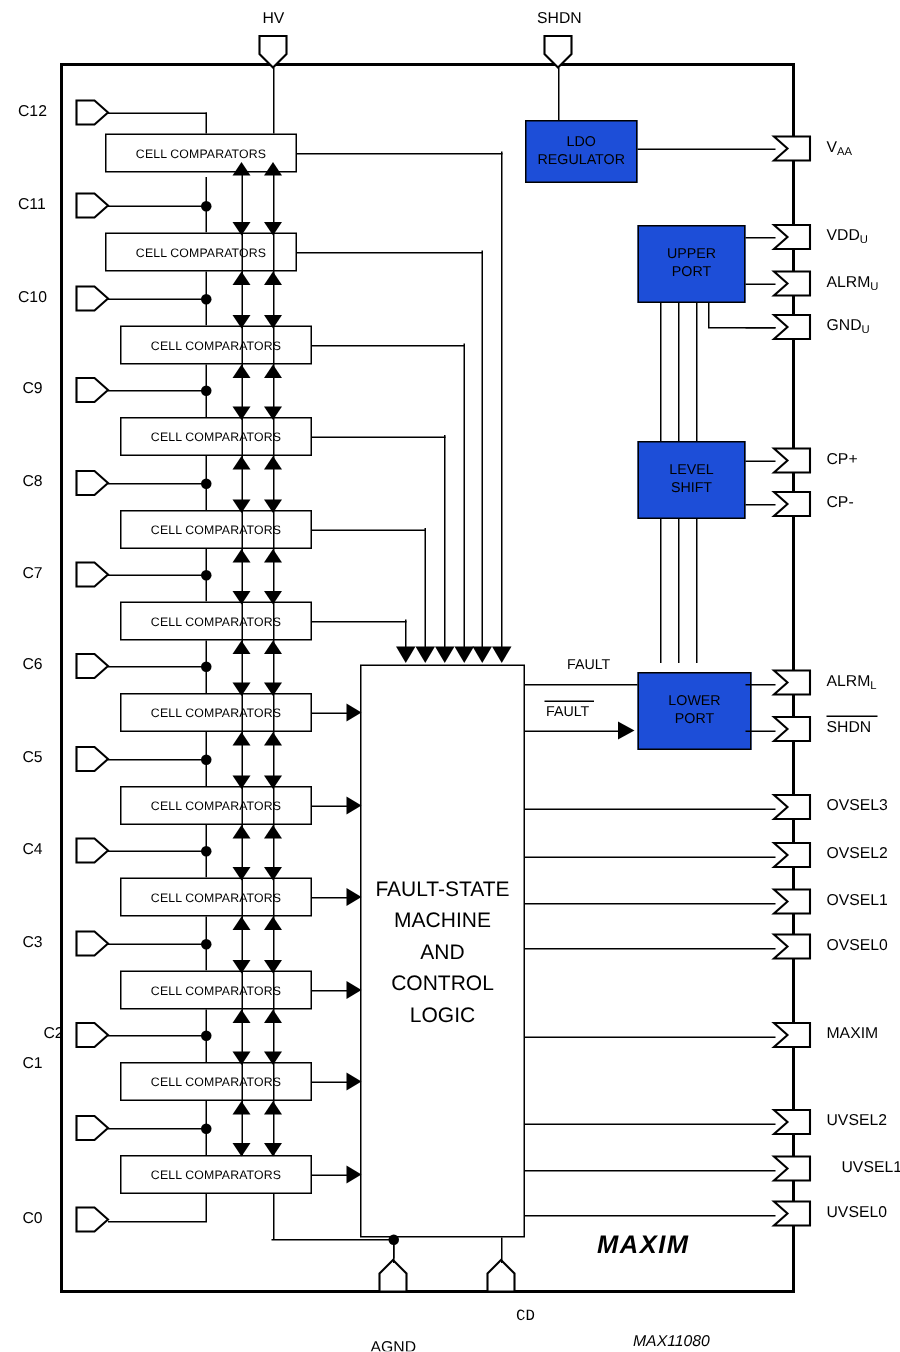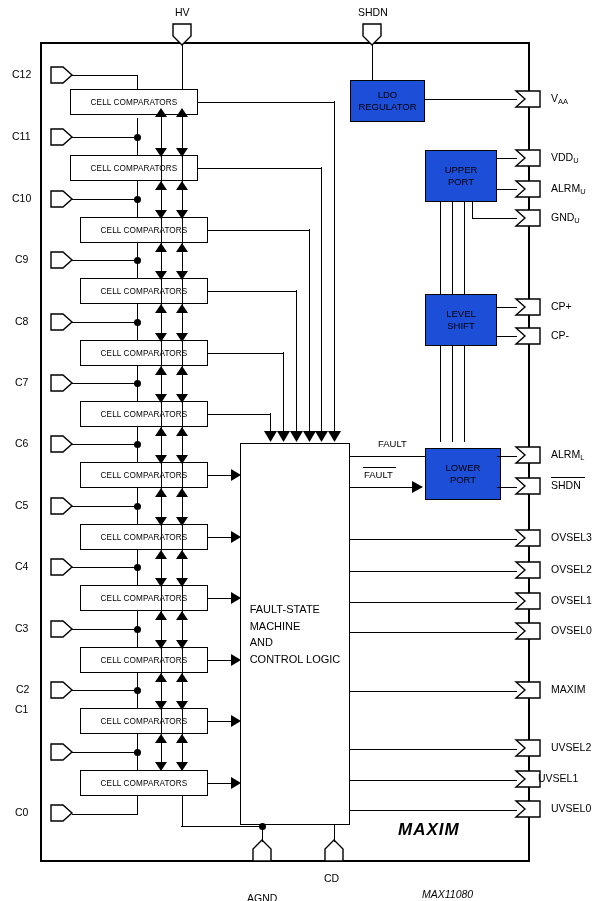--- a/index.html
+++ b/index.html
@@ -4,21 +4,21 @@
 <style>
   html,body{margin:0;padding:0;background:#fff;}
   body{width:600px;height:901px;font-family:"Liberation Sans",sans-serif;}
   #root{position:relative;width:600px;height:901px;overflow:hidden;background:#fff;}
   .chip{position:absolute;border:2.5px solid #000;background:#fff;box-sizing:border-box;}
   .cc{position:absolute;border:1.5px solid #000;background:#fff;box-sizing:border-box;
       display:flex;align-items:center;justify-content:center;font-size:8.2px;letter-spacing:.1px;}
   .blk{position:absolute;border:1.5px solid #000;background:#1d4ed8;box-sizing:border-box;
       display:flex;align-items:center;justify-content:center;text-align:center;font-size:9.5px;line-height:1.25;}
   .fsm{position:absolute;border:1.8px solid #000;background:#fff;box-sizing:border-box;
-      display:flex;align-items:center;justify-content:center;text-align:left;font-size:11px;line-height:1.5;}
+      display:flex;align-items:center;justify-content:center;text-align:center;font-size:14px;line-height:1.5;}
   .ln{position:absolute;background:#000;}
   .h{height:1.4px;}
   .v{width:1.4px;}
   .dot{position:absolute;width:7px;height:7px;border-radius:50%;background:#000;}
   .ptxt{position:absolute;font-size:10.5px;color:#000;white-space:nowrap;text-align:right;}
   .sub{font-size:7.5px;vertical-align:-2px;}
   svg.pin{position:absolute;overflow:visible;}
   .maxim{position:absolute;font-family:"Liberation Sans",sans-serif;font-weight:bold;
       font-style:italic;font-size:17px;letter-spacing:1px;color:#000;}
   .partno{position:absolute;font-style:italic;font-size:10.5px;color:#000;}
@@ -45,21 +45,21 @@
 
   <svg class="pin" style="left:253px;top:840px;width:20px;height:22px;">
     <polygon points="0,9 9,0 18,9 18,21 0,21" fill="#fff" stroke="#000" stroke-width="1.4"></polygon>
   </svg>
   <div class="ptxt" style="left:247px;top:892px;">AGND</div>
   <div class="ln v" style="left:261.5px;top:826px;height:16px;"></div>
 
   <svg class="pin" style="left:325px;top:840px;width:20px;height:22px;">
     <polygon points="0,9 9,0 18,9 18,21 0,21" fill="#fff" stroke="#000" stroke-width="1.4"></polygon>
   </svg>
-  <div class="ptxt" style="left:324px;top:872px;">CD</div>
+  <div class="ptxt" style="left:344px;top:872px;font-family:Liberation Mono, monospace;">CD</div>
   <div class="ln v" style="left:333.5px;top:815px;height:27px;"></div>
 
   <svg class="pin" style="left:51px;top:67px;width:22px;height:17px;">
     <polygon points="0,0 12,0 21,8 12,16 0,16" fill="#fff" stroke="#000" stroke-width="1.4"></polygon>
   </svg>
   <div class="ptxt" style="left:12px;top:68px;">C12</div>
   <div class="ln h" style="left:72px;top:74.5px;width:66px;"></div>
   <div class="ln v" style="left:137px;top:74.5px;height:15px;"></div>
 
   <svg class="pin" style="left:51px;top:129px;width:22px;height:17px;">
@@ -139,21 +139,21 @@
   </svg>
   <div class="ptxt" style="left:15px;top:622px;">C3</div>
   <div class="ln h" style="left:72px;top:628.5px;width:66px;"></div>
   <div class="ln v" style="left:137px;top:610px;height:19px;"></div>
   <div class="ln v" style="left:137px;top:628px;height:19px;"></div>
   <div class="dot" style="left:134px;top:625.5px;"></div>
 
   <svg class="pin" style="left:51px;top:682px;width:22px;height:17px;">
     <polygon points="0,0 12,0 21,8 12,16 0,16" fill="#fff" stroke="#000" stroke-width="1.4"></polygon>
   </svg>
-  <div class="ptxt" style="left:16px;top:683px;">C2</div>
+  <div class="ptxt" style="left:29px;top:683px;">C2</div>
   <div class="ln h" style="left:72px;top:689.5px;width:66px;"></div>
   <div class="ln v" style="left:137px;top:671px;height:19px;"></div>
   <div class="ln v" style="left:137px;top:689px;height:19px;"></div>
   <div class="dot" style="left:134px;top:686.5px;"></div>
 
   <svg class="pin" style="left:51px;top:744px;width:22px;height:17px;">
     <polygon points="0,0 12,0 21,8 12,16 0,16" fill="#fff" stroke="#000" stroke-width="1.4"></polygon>
   </svg>
   <div class="ptxt" style="left:15px;top:703px;">C1</div>
   <div class="ln h" style="left:72px;top:751.5px;width:66px;"></div>
@@ -522,21 +522,21 @@
   <div class="ln h" style="left:350px;top:748.5px;width:167px;"></div>
   <svg class="pin" style="left:516px;top:740px;width:24px;height:17px;">
     <polygon points="0,0 24,0 24,16 0,16 9,8" fill="#fff" stroke="#000" stroke-width="1.4"></polygon>
   </svg>
   <div class="ptxt" style="left:551px;top:741px;">UVSEL2</div>
 
   <div class="ln h" style="left:350px;top:779.5px;width:167px;"></div>
   <svg class="pin" style="left:516px;top:771px;width:24px;height:17px;">
     <polygon points="0,0 24,0 24,16 0,16 9,8" fill="#fff" stroke="#000" stroke-width="1.4"></polygon>
   </svg>
-  <div class="ptxt" style="left:538px;top:772px;">UVSEL1</div>
+  <div class="ptxt" style="left:561px;top:772px;">UVSEL1</div>
 
   <div class="ln h" style="left:350px;top:809.5px;width:167px;"></div>
   <svg class="pin" style="left:516px;top:801px;width:24px;height:17px;">
     <polygon points="0,0 24,0 24,16 0,16 9,8" fill="#fff" stroke="#000" stroke-width="1.4"></polygon>
   </svg>
   <div class="ptxt" style="left:551px;top:802px;">UVSEL0</div>
 
   <div class="maxim" style="left:398px;top:820px;">MAXIM</div>
   <div class="partno" style="left:422px;top:888px;font-style:italic;">MAX11080</div>
 

